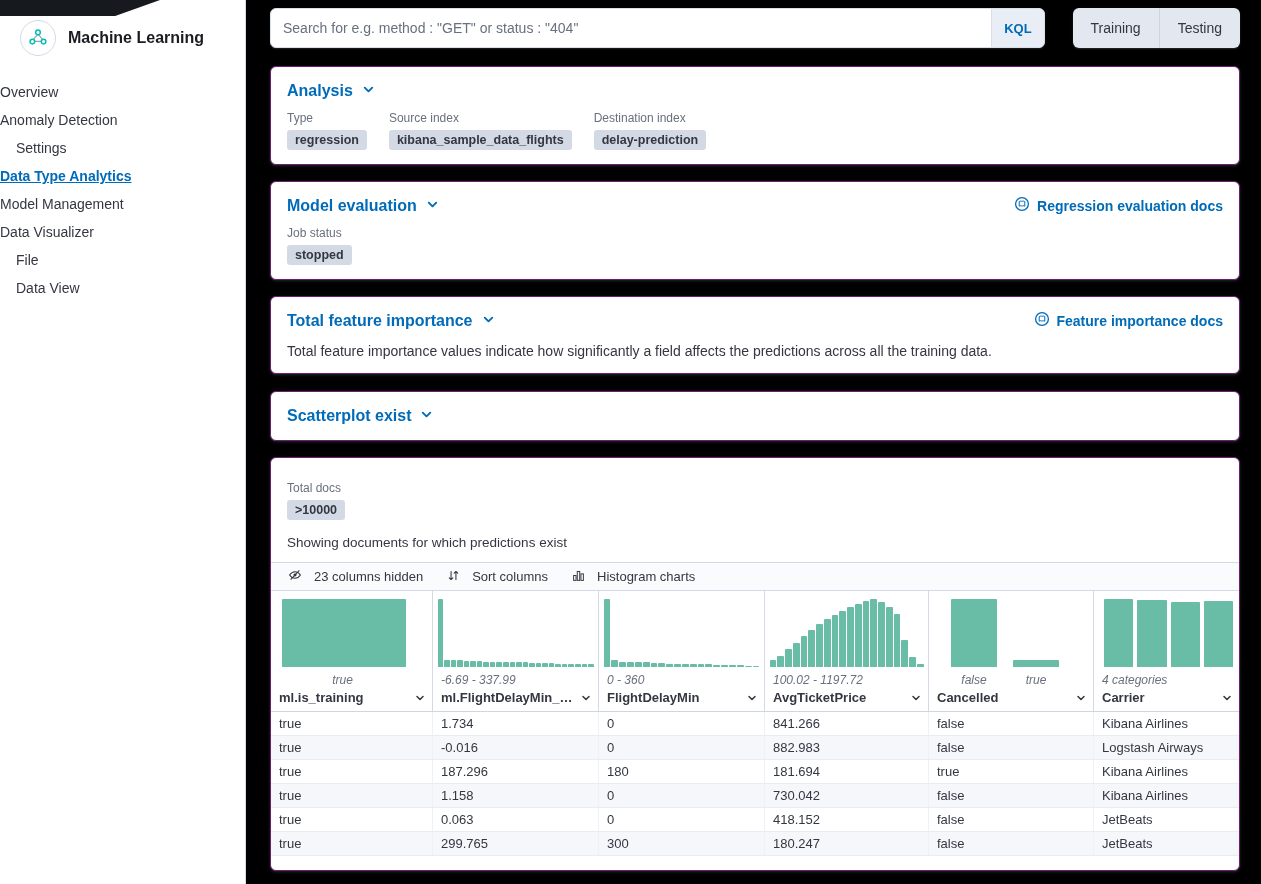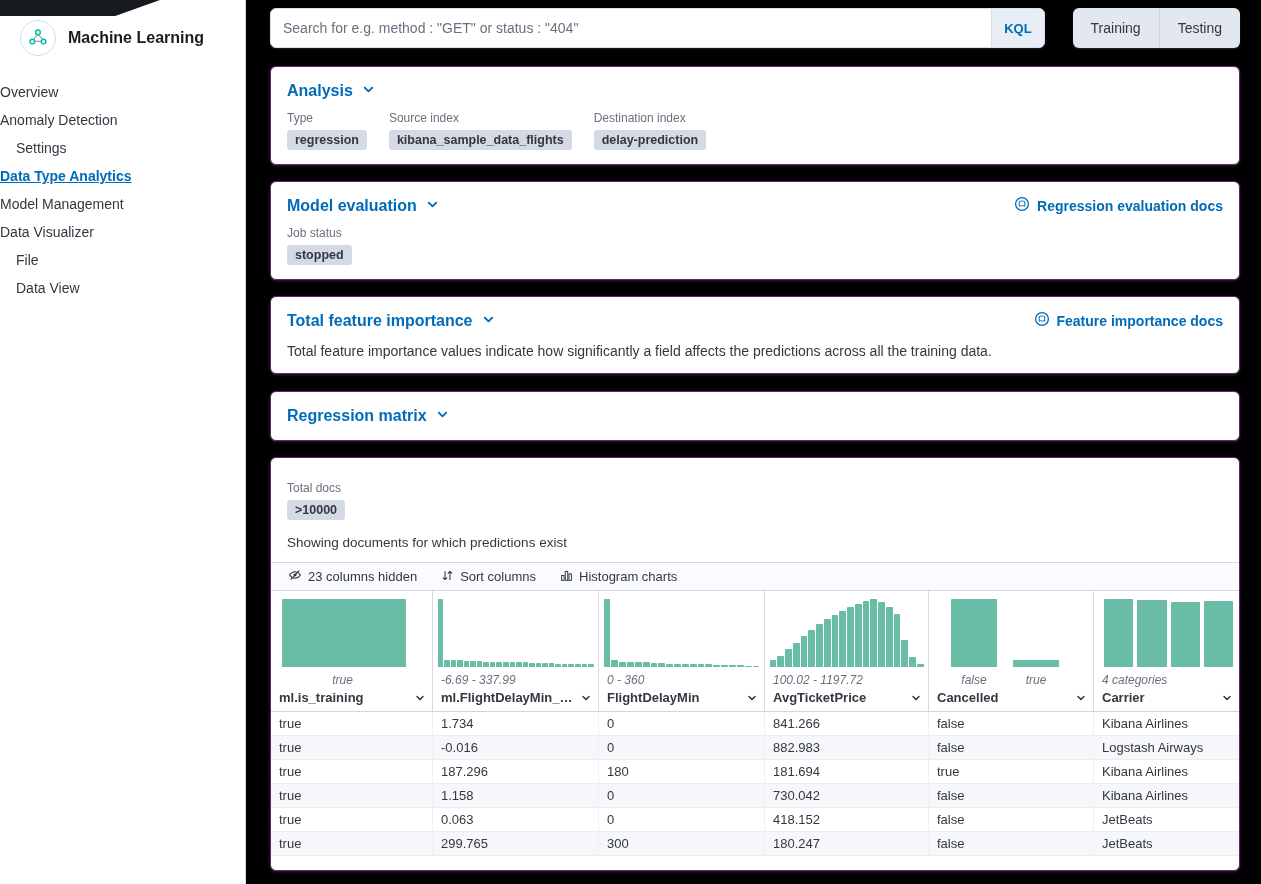--- a/index.html
+++ b/index.html
@@ -83,21 +83,21 @@
   }
   .panel-desc { margin-top: 12px; font-size: 14px; color: #343741; }
   .sub-note { margin-top: 15px; font-size: 13.5px; color: #343741; }
   
   .grid-toolbar {
     margin: 12px -16px 0; height: 29px; background: #fafbfd;
     border-top: 1px solid #d3dae6; border-bottom: 1px solid #d3dae6;
     display: flex; align-items: center; padding: 0 8px; gap: 6px;
   }
   .tb-btn {
-    display: flex; align-items: center; gap: 6px; padding: 0 9px; height: 100%;
+    display: flex; align-items: center; gap: 12px; padding: 0 9px; height: 100%;
     font-size: 13px; font-weight: 500; color: #343741; cursor: pointer;
   }
   .tb-btn svg { flex-shrink: 0; }
   
   .grid { margin: 0 -16px; }
   .grid-header { display: flex; border-bottom: 1px solid #cfd6e0; background: #fff; }
   .hcell { border-right: 1px solid #d3dae6; padding-top: 6px; background: #fff; overflow: hidden; }
   .hcell:last-child { border-right: none; }
   .w0 { width: 162px; flex-shrink: 0; }
   .w1 { width: 166px; flex-shrink: 0; }
@@ -249,21 +249,21 @@
         </span>
         <span>Feature importance docs</span>
       </a>
     </div>
     <div class="panel-desc">Total feature importance values indicate how significantly a field affects the predictions across all the training data.</div>
   </div>
 
   <div class="panel mt-lg">
     <div class="panel-head">
       <div class="panel-title">
-        <span>Regression matrix</span>
+        <span>Scatterplot exist</span>
         <span>
           <svg width="15" height="15" viewBox="0 0 16 16">
               <path d="M4 6l4 4 4-4" fill="none" stroke="currentColor" stroke-width="2" stroke-linecap="round" stroke-linejoin="round"></path>
             </svg>
         </span>
       </div>
     </div>
   </div>
 
   <div class="panel" style="margin-bottom:0;">

